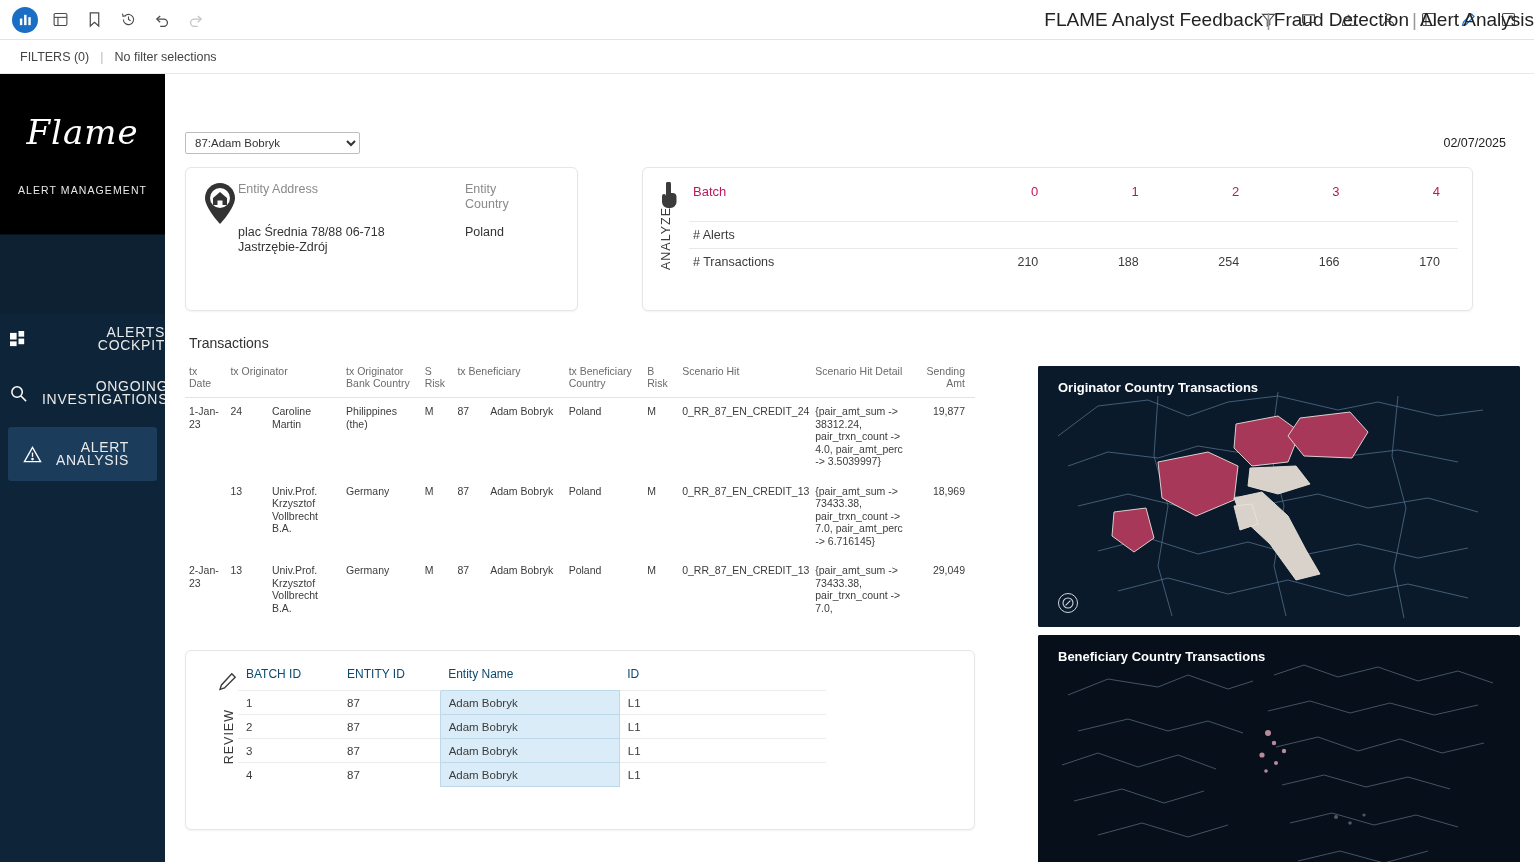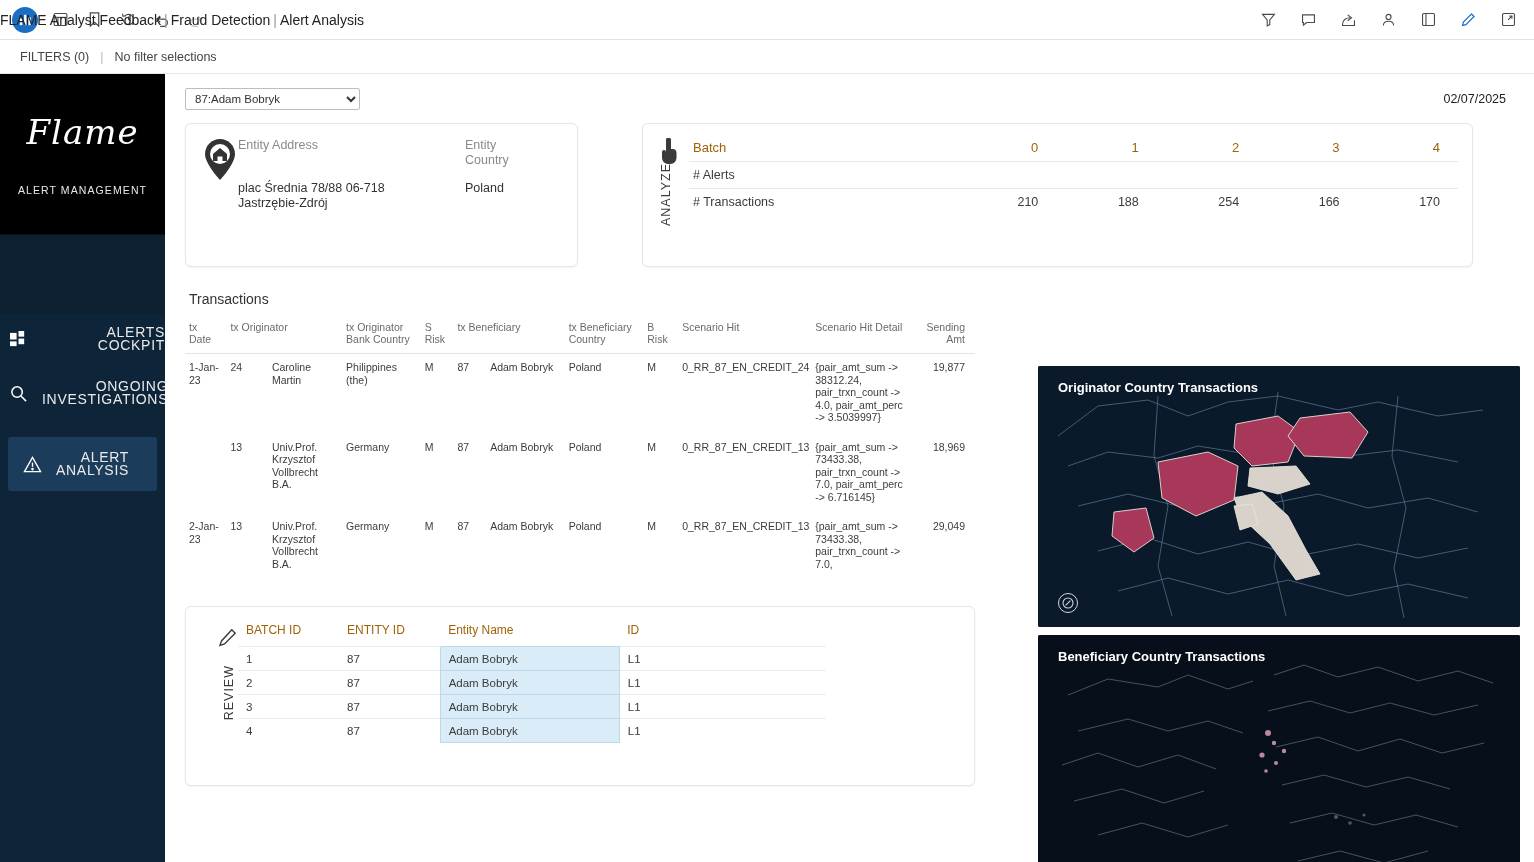--- a/index.html
+++ b/index.html
@@ -24,22 +24,22 @@
   .logo-circle {
     width:26px; height:26px; border-radius:50%;
     background:#1a6fc4; display:flex; align-items:center; justify-content:center;
     color:#fff;
   }
   .tb-icon {
     width:24px; height:24px; display:flex; align-items:center; justify-content:center;
     color:#4a4a4a; cursor:pointer;
   }
   .tb-title {
-    position:absolute; left:0; right:0; text-align:left;
-    font-size:14px; color:#222; font-weight:400; pointer-events:none;
+    position:absolute; left:0; right:0; text-align:right;
+    font-size:19px; color:#222; font-weight:400; pointer-events:none;
   }
   .tb-title .sep { color:#999; padding:0 3px; }
   .tb-right { margin-left:auto; display:flex; align-items:center; gap:16px; padding-right:14px; }
 
   
   .filterbar {
     height:34px; display:flex; align-items:center;
     font-size:12.5px; color:#444; padding-left:20px;
     border-bottom:1px solid #e8e8e8; background:#fff;
   }
@@ -59,27 +59,27 @@
     font-family:"DejaVu Serif", serif; font-style:italic;
     font-size:34px; color:#fff; letter-spacing:1px;
   }
   .sb-sub { font-size:10.5px; letter-spacing:1.1px; color:#e8e8e8; margin-top:32px; }
   .sb-items { margin-top:78px; }
   .sb-item {
     display:flex; align-items:center; gap:14px;
     padding:14px 0 14px 8px; font-size:14px; letter-spacing:.7px;
     color:#eaeaea; cursor:pointer; line-height:13px;text-align:right;
   }
-  .sb-item.active { background:#1b3c5b; margin:17px 8px; border-radius:3px; padding-left:14px; }
+  .sb-item.active { background:#1b3c5b; margin:7px 8px; border-radius:3px; padding-left:14px; }
   .sb-ico { width:20px; height:20px; display:flex; align-items:center; justify-content:center; flex:0 0 20px; }
 
   
   .main { flex:1; position:relative; background:#fff; padding:10px 16px 0 20px; }
 
-  .row-top { display:flex; align-items:center; height:30px; }
+  .row-top { display:flex; align-items:center; height:30px;margin-top:44px; }
   select.entity-select {
     width:175px; height:22px; font-size:11.5px; color:#333;
     border:1px solid #bdbdbd; border-radius:2px; background:#fff;
     padding-left:5px;
   }
   .date-right { margin-left:auto; font-size:12.5px; color:#222; padding-right:12px; }
 
   .cards-row { display:flex; gap:64px; margin-top:9px; }
 
   .card {
@@ -101,21 +101,21 @@
   .vert-label {
     position:absolute; left:16px; top:0; height:100%;
     display:flex; align-items:center; justify-content:center;
   }
   .vert-label span {
     writing-mode:vertical-rl; transform:rotate(180deg);
     font-size:12.5px; letter-spacing:1px; color:#3b3b3b;
   }
   .an-icon { position:absolute; left:16px; top:14px; }
   table.batch { width:100%; border-collapse:collapse; font-size:12.5px; }
-  table.batch th { font-weight:400; color:#a16207; text-align:right; padding:6px 18px 6px 0; font-size:13px;margin-top:20px;}
+  table.batch th { font-weight:400; color:#be185d; text-align:right; padding:6px 18px 22px 0; font-size:13px;margin-top:20px;}
   table.batch th.first { text-align:left; padding-left:4px; }
   table.batch td { color:#3b3b3b; text-align:right; padding:6px 18px 6px 0; border-top:1px solid #e9e9e9; }
   table.batch td.first { text-align:left; padding-left:4px; border-top:1px solid #e9e9e9; }
 
   
   .tx-wrap { margin-top:24px; width:790px; }
   .tx-title { font-size:14px; color:#333; padding-left:4px; margin-bottom:10px; }
   table.tx { width:100%; border-collapse:collapse; font-size:10.5px; color:#3c3c3c; table-layout:fixed; }
   table.tx th {
     font-weight:400; color:#6b6b6b; text-align:left; vertical-align:top;
@@ -127,21 +127,21 @@
   
   .review-card {
     margin-top:26px; width:790px; height:180px; position:relative;
     border:1px solid #e6e6e6; border-radius:6px; background:#fff;
     box-shadow:0 1px 2px rgba(0,0,0,.05); padding:10px 20px 10px 52px;
   }
   .rev-pencil { position:absolute; left:32px; top:20px; }
   .rev-vert { position:absolute; left:36px; top:58px; }
   .rev-vert span { writing-mode:vertical-rl; transform:rotate(180deg); font-size:12.5px; letter-spacing:1px; color:#3b3b3b; }
   table.rev { width:588px; border-collapse:collapse; font-size:11.5px; color:#3c3c3c; }
-  table.rev th { font-weight:400; color:#a16207; text-align:left; padding:6px 8px 9px 8px; font-size:12px; }
+  table.rev th { font-weight:400; color:#0c4a6e; text-align:left; padding:6px 8px 9px 8px; font-size:12px; }
   table.rev td { padding:0 8px; height:24px; border-top:1px solid #ececec; }
   table.rev td.cell-input { background:#d9ecf7; border:1px solid #bcd9ea; }
   table.rev tr td:first-child { border-top:1px solid #ececec; }
 
   
   .maps { position:absolute; right:14px; top:292px; width:482px; }
   .map-card { position:relative; background:#0a1a2b; border-radius:2px; overflow:hidden; }
   .map-card.orig { height:261px; }
   .map-card.bene { height:270px; margin-top:8px; }
   .map-title { position:absolute; top:14px; left:20px; color:#fff; font-size:13px; font-weight:bold; z-index:3; }

